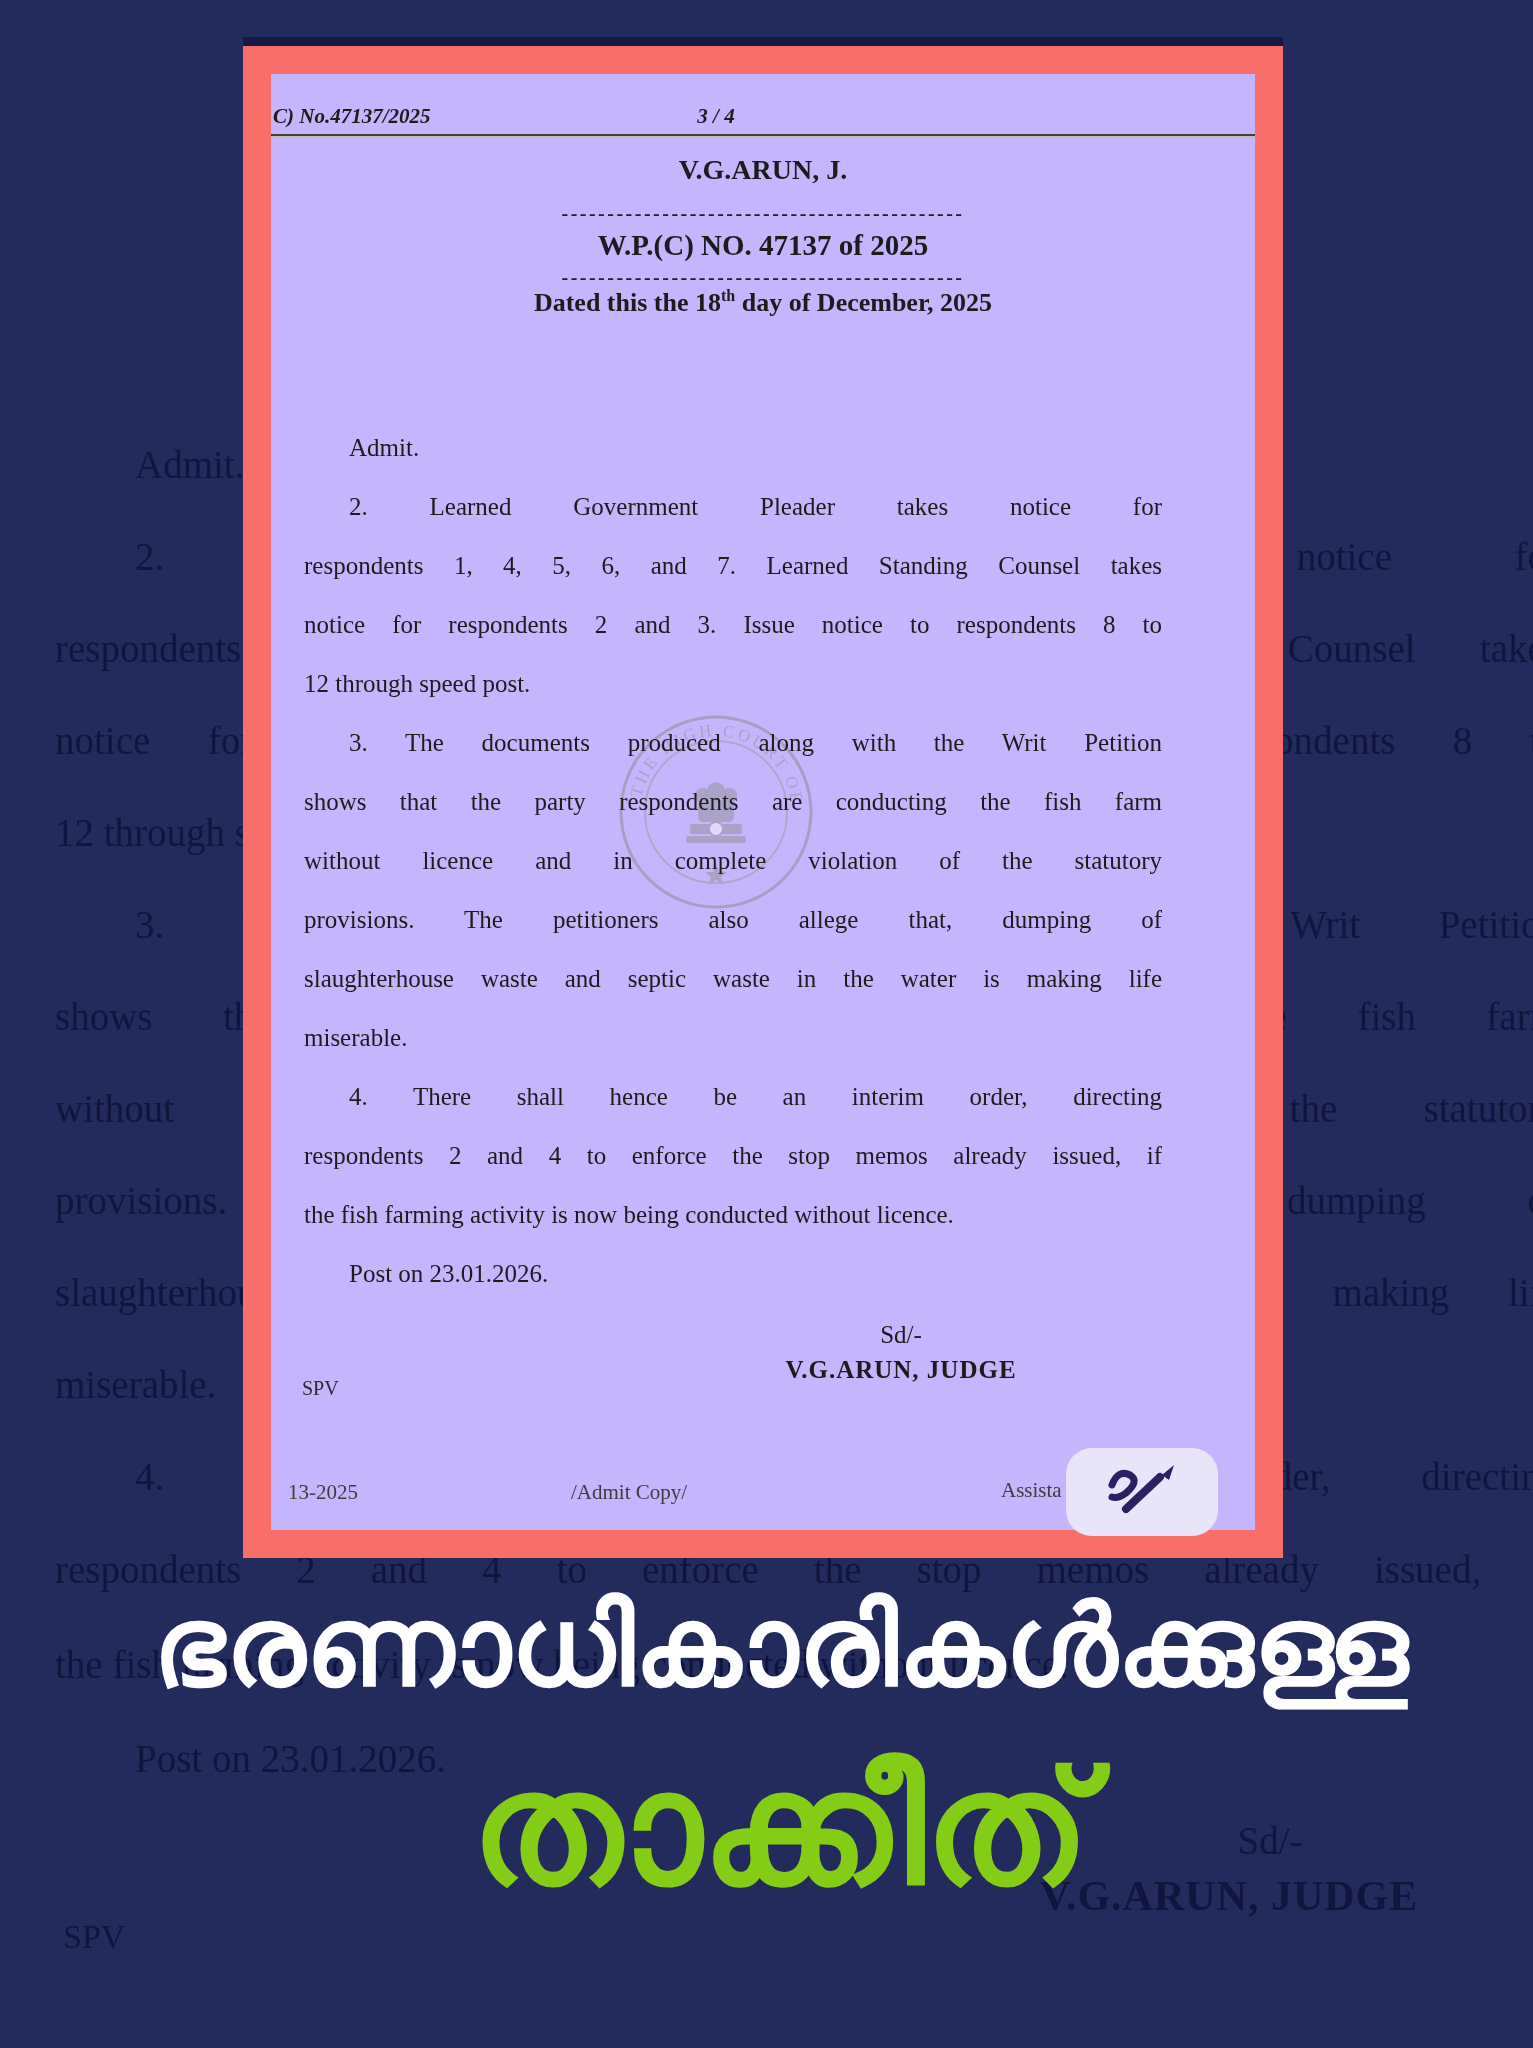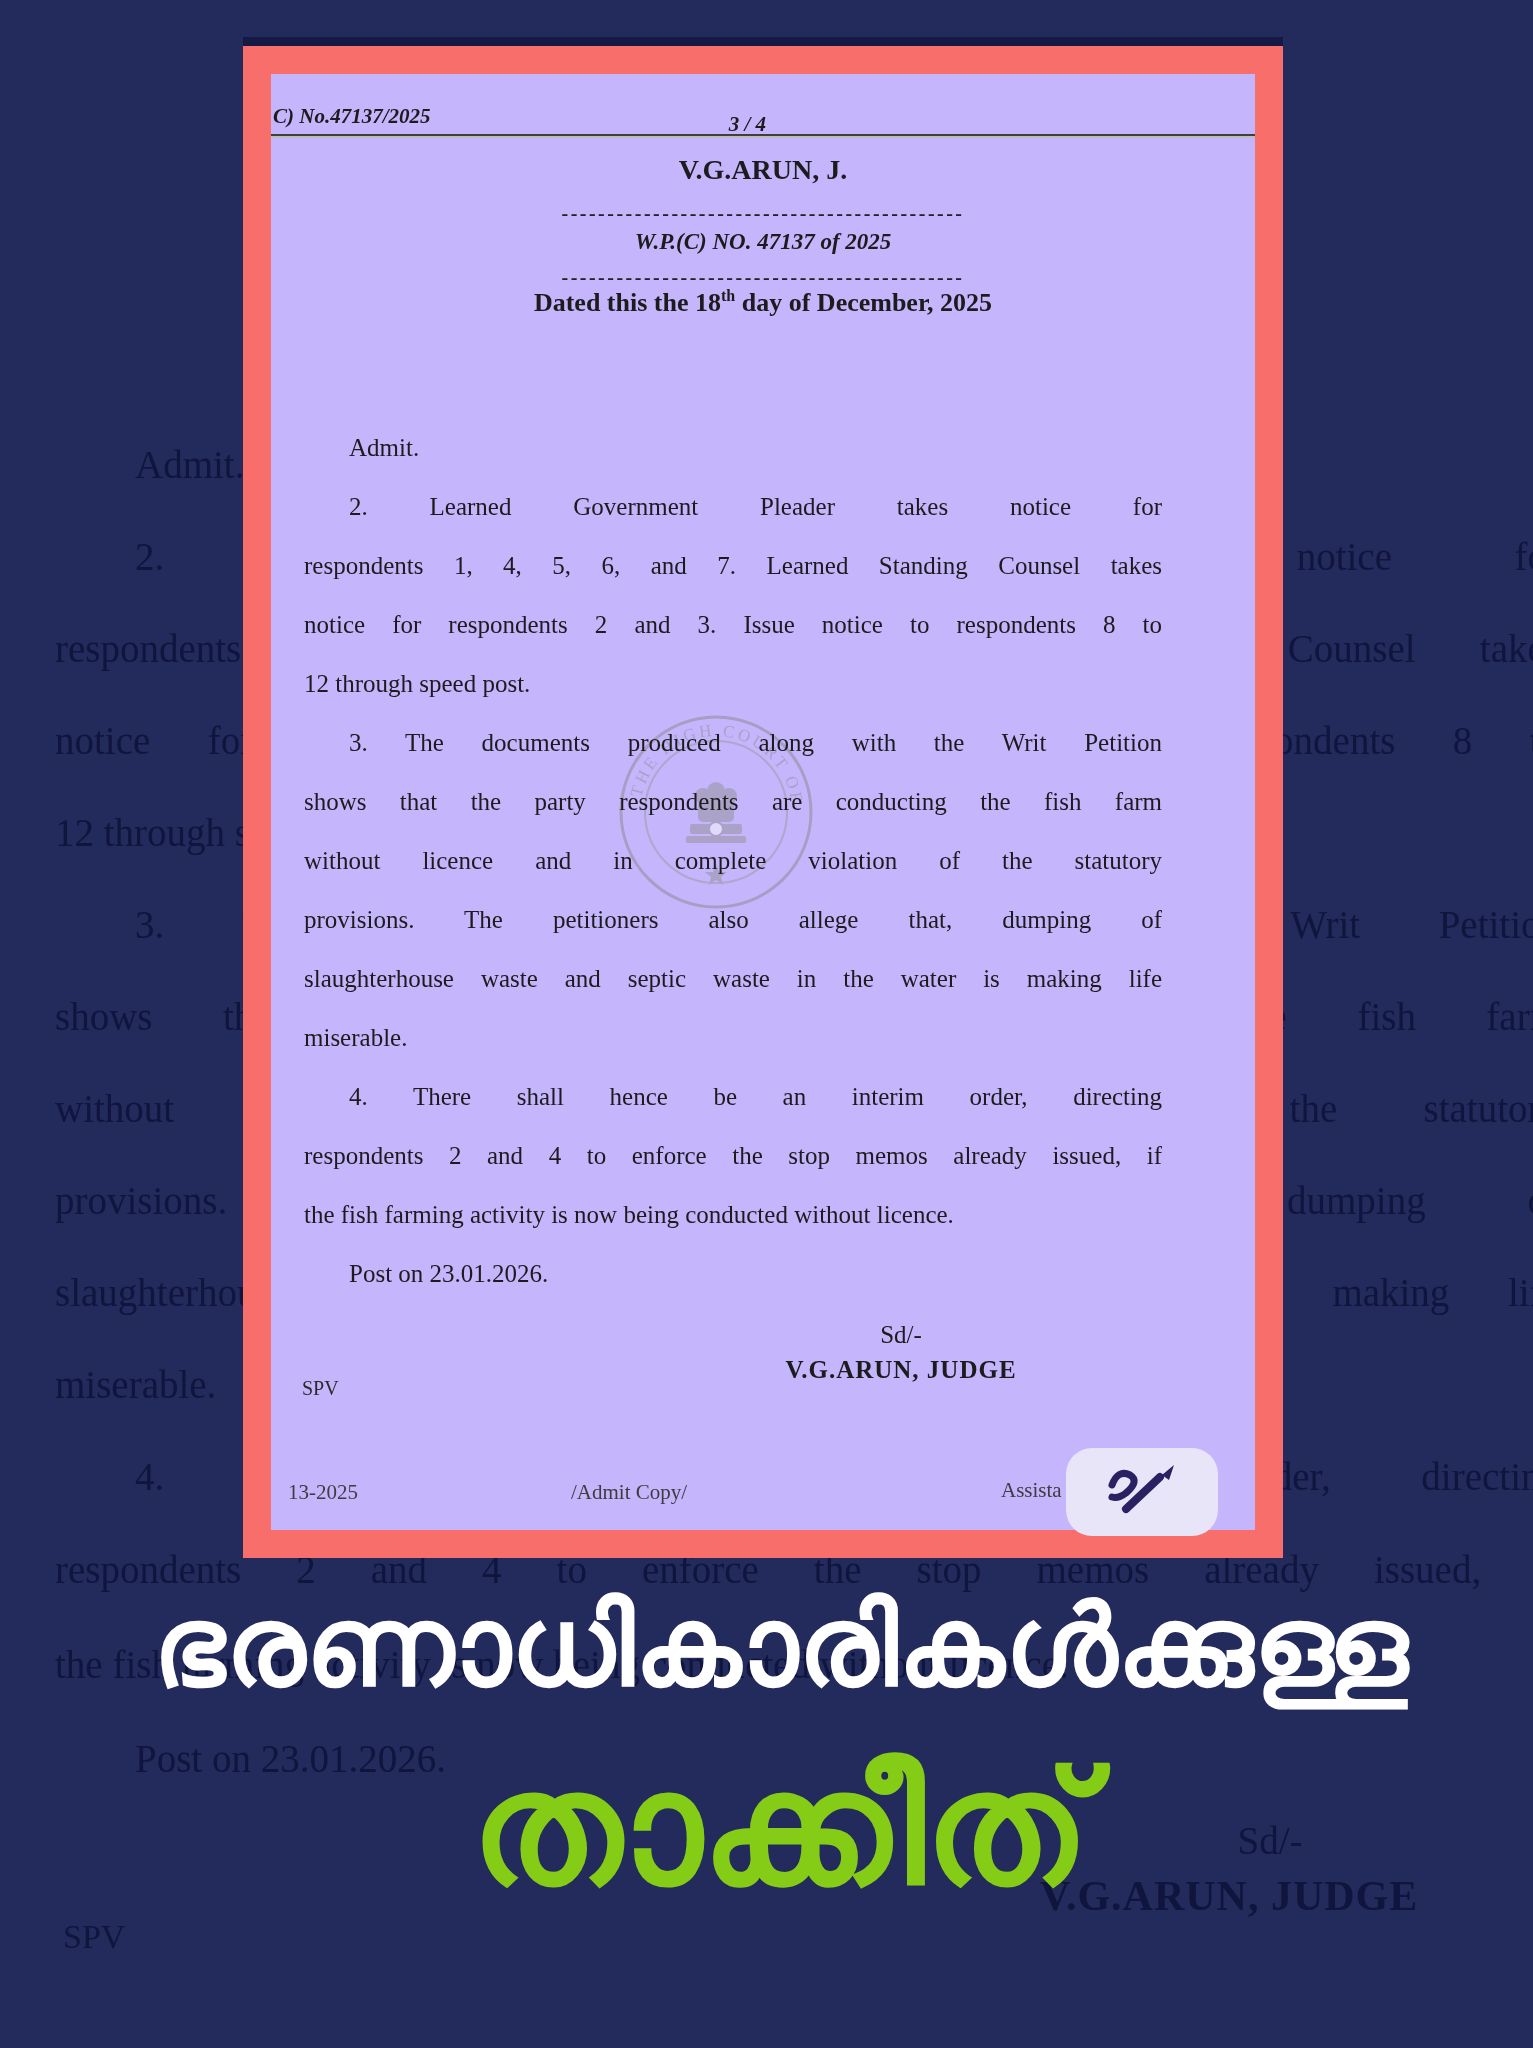--- a/index.html
+++ b/index.html
@@ -25,29 +25,29 @@
   .bgband{position:absolute;left:243px;top:37px;width:1040px;height:9px;background:#151a45;z-index:1;}
 
   
   .card{
     position:absolute;left:243px;top:46px;width:1040px;height:1512px;
     background:#f86e6b;box-sizing:border-box;padding:28px;z-index:2;
   }
   .paper{position:relative;width:100%;height:100%;background:#c4b5fd;color:#1c1c1c;}
 
   .case-no{position:absolute;left:2px;top:30px;font-size:21px;font-weight:700;font-style:italic;white-space:nowrap;}
-  .page-no{position:absolute;left:395px;top:38px;width:100px;text-align:right;font-size:21px;font-weight:700;font-style:italic;}
+  .page-no{position:absolute;left:395px;top:30px;width:100px;text-align:center;font-size:21px;font-weight:700;font-style:italic;}
   .hrule{position:absolute;left:0;right:0;top:60px;height:2px;background:#3f3f3f;border-bottom:2px solid #bdbdbd;}
 
   .cblock{position:absolute;left:0;width:100%;text-align:center;white-space:nowrap;}
   .judge-heading{top:80px;font-size:28px;font-weight:700;}
   .dashrow{font-size:20px;font-weight:700;letter-spacing:2.5px;color:#222;}
   .dash1{top:128px;}
   .dash2{top:192px;}
-  .case-title{top:155px;font-size:23px;font-weight:700;font-style:italic;}
+  .case-title{top:155px;font-size:29px;font-weight:700;}
   .date-line{top:213px;font-size:26px;font-weight:700;}
   .date-line sup{font-size:16px;text-align:right;}
   .order-heading{
     top:272px;font-size:27px;font-weight:700;letter-spacing:8px;
     text-decoration:underline;text-underline-offset:6px;text-decoration-thickness:2px;
   }
 
   .docbody{position:absolute;left:33px;top:344px;width:858px;font-size:25px;}
   .bline{height:59px;line-height:59px;white-space:nowrap;}
   .bline.j{text-align:justify;text-align-last:justify;white-space:normal;overflow:hidden;}

